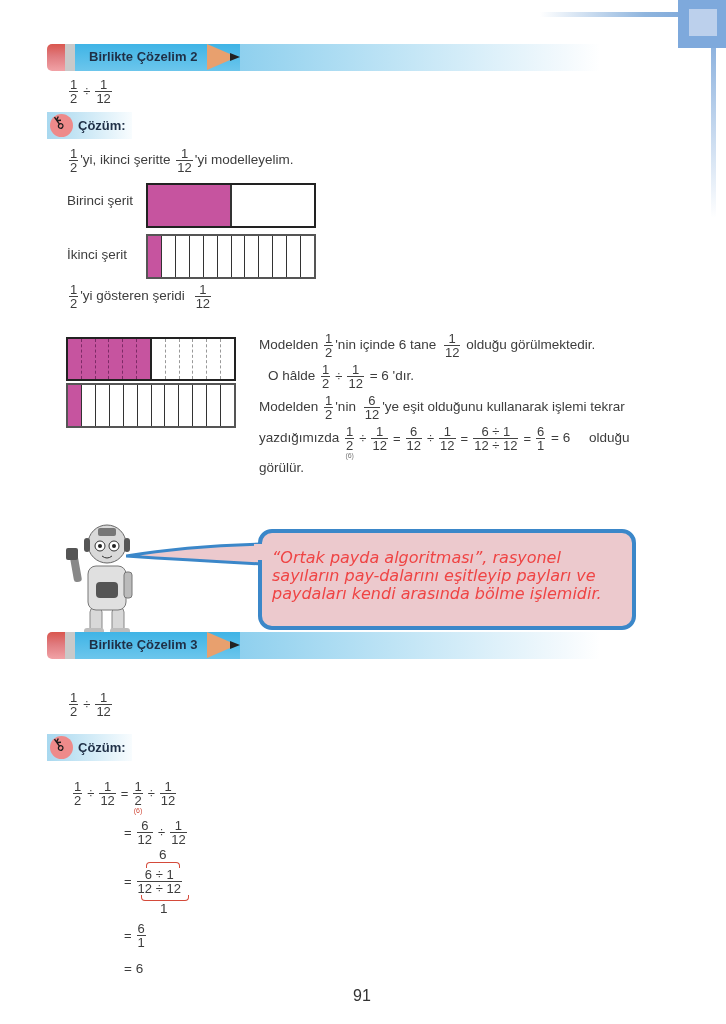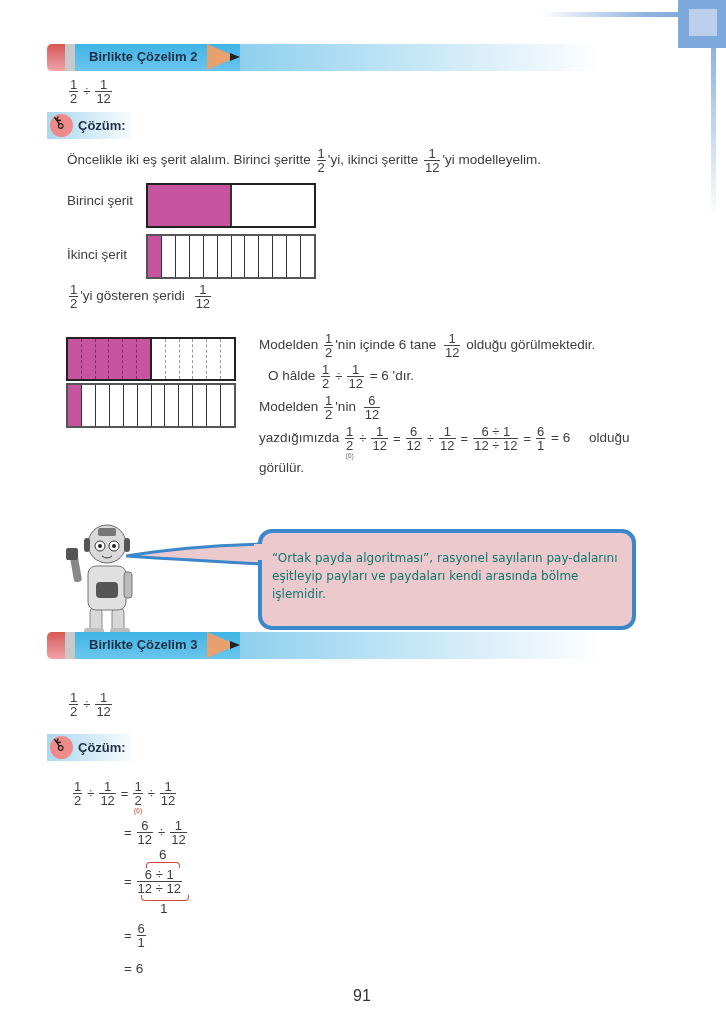--- a/index.html
+++ b/index.html
@@ -53,21 +53,21 @@
   .cell { flex:1; border-right:1px solid #333; box-sizing:border-box; }
   .cell:last-child { border-right:none; }
   .magenta { background:#c6549f; }
   .dashed { border-right:1px dashed #999; }
   .dashed-on-mag { border-right:1px dashed #7d2a66; }
 
   
   .bubble { position:absolute; left:258px; top:529px; width:378px; height:101px; box-sizing:border-box;
     background:#ecc9cd; border:4px solid #3b87c9; border-radius:14px; }
   .bubble-text { position:absolute; left:272px; top:549px; width:350px; font-family:"DejaVu Sans", sans-serif;
-    font-size:12px; line-height:18px; color:#0f766e; white-space:normal; }
+    font-size:16px; line-height:18px; color:#ef4444; white-space:normal;font-style:italic; }
 
   .page-number { position:absolute; left:353px; top:987px; font-size:16px; color:#333; }
 
   .brace-top, .brace-bot { position:absolute; height:5px; border:1.5px solid #d44a3a; }
   .brace-top { border-bottom:none; border-radius:4px 4px 0 0; }
   .brace-bot { border-top:none; border-radius:0 0 4px 4px; }
 </style>
 </head>
 <body>
 
@@ -96,21 +96,20 @@
     </span>
 </div>
 
 <div class="cozum" style="top:112px;">
   <div class="circle"></div>
   <span class="key">⚷</span>
   <span class="label">Çözüm:</span>
 </div>
 
 <div class="abs txt" style="left:67px; top:147px;">
-  <span>Öncelikle iki eş şerit alalım. Birinci şeritte</span>
   <span class="frac">
       <span class="num">1</span>
       <span class="den">2</span>
     </span><span>'yi, ikinci şeritte</span>
   <span class="frac">
       <span class="num">1</span>
       <span class="den">12</span>
     </span><span>'yi modelleyelim.</span>
 </div>
 
@@ -203,21 +202,21 @@
 
 <div class="abs txt" style="left:259px; top:394px;">
   <span>Modelden</span>
   <span class="frac">
       <span class="num">1</span>
       <span class="den">2</span>
     </span><span>'nin</span>
   <span class="frac" style="margin-left:4px;">
       <span class="num">6</span>
       <span class="den">12</span>
-    </span>
+    </span><span>'ye eşit olduğunu kullanarak işlemi tekrar</span>
 </div>
 
 <div class="abs txt" style="left:259px; top:425px;">
   <span>yazdığımızda</span>
   <span class="frac">
       <span class="num">1</span>
       <span class="den">2</span>
       <span class="small-note">(6)</span>
     </span><span class="op">÷</span><span class="frac">
       <span class="num">1</span>

